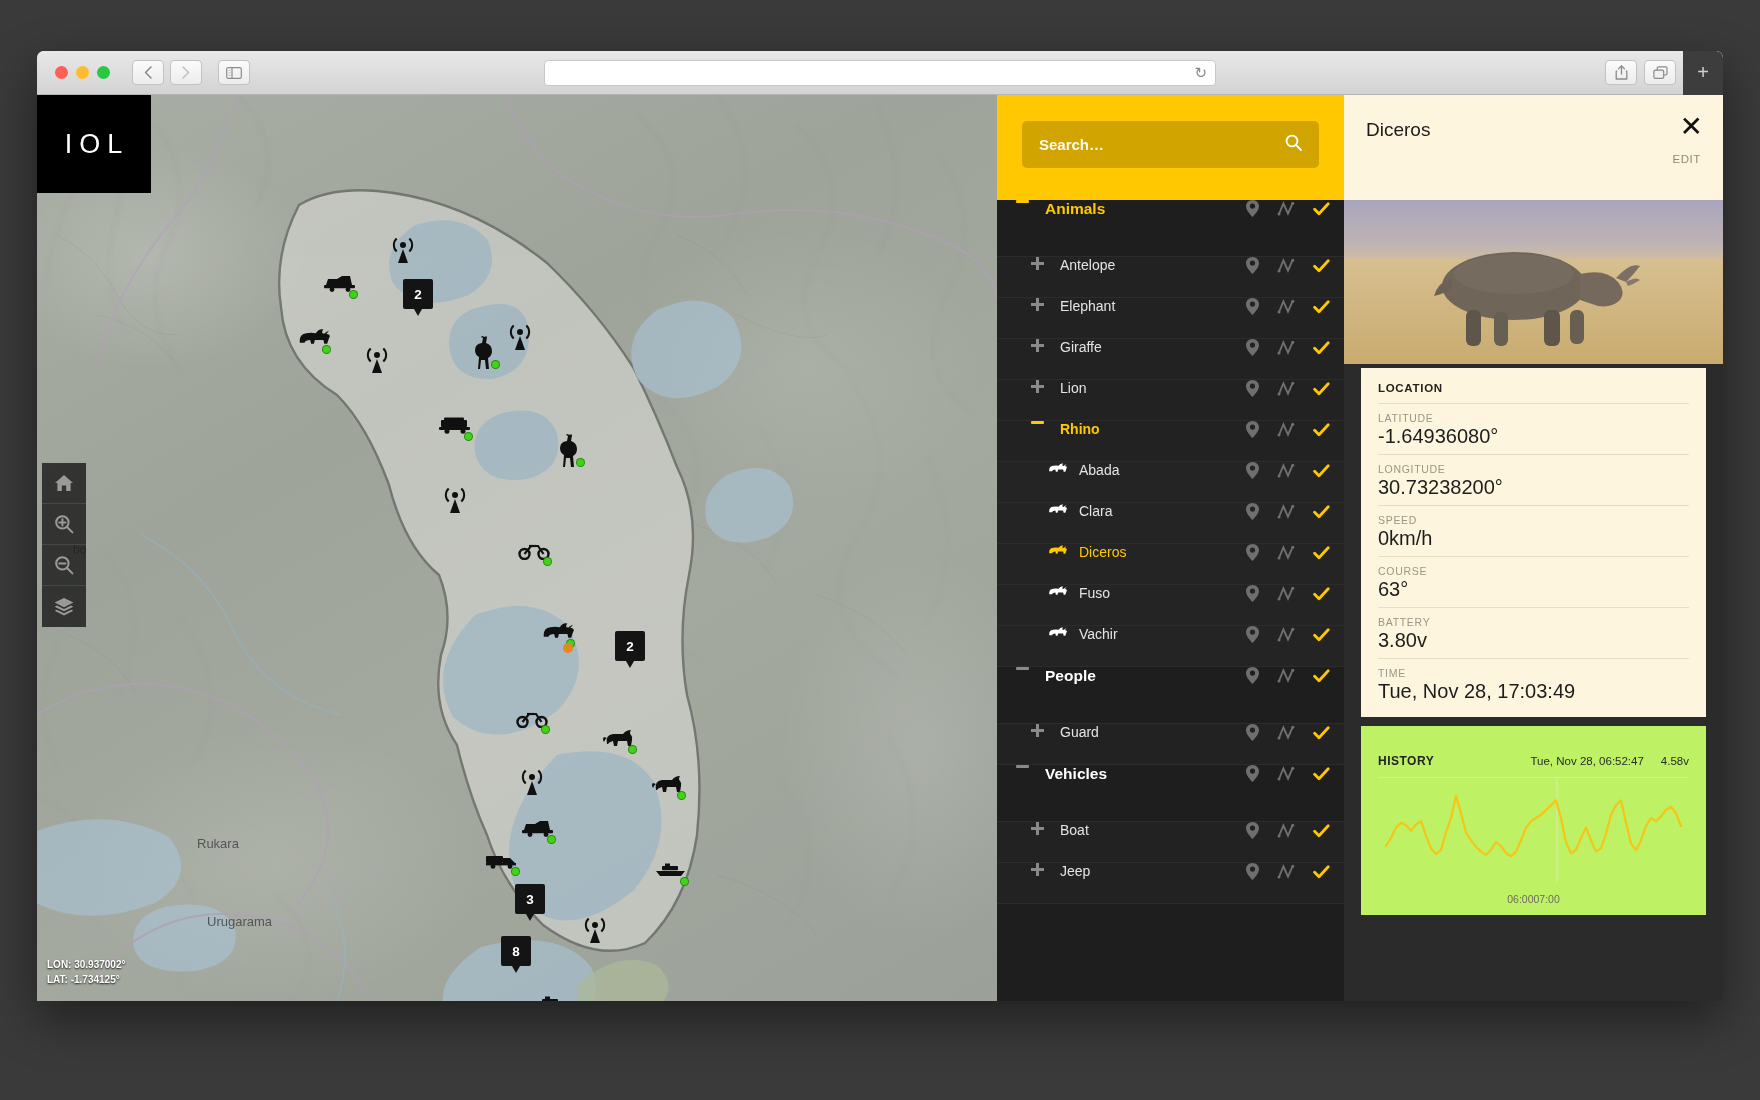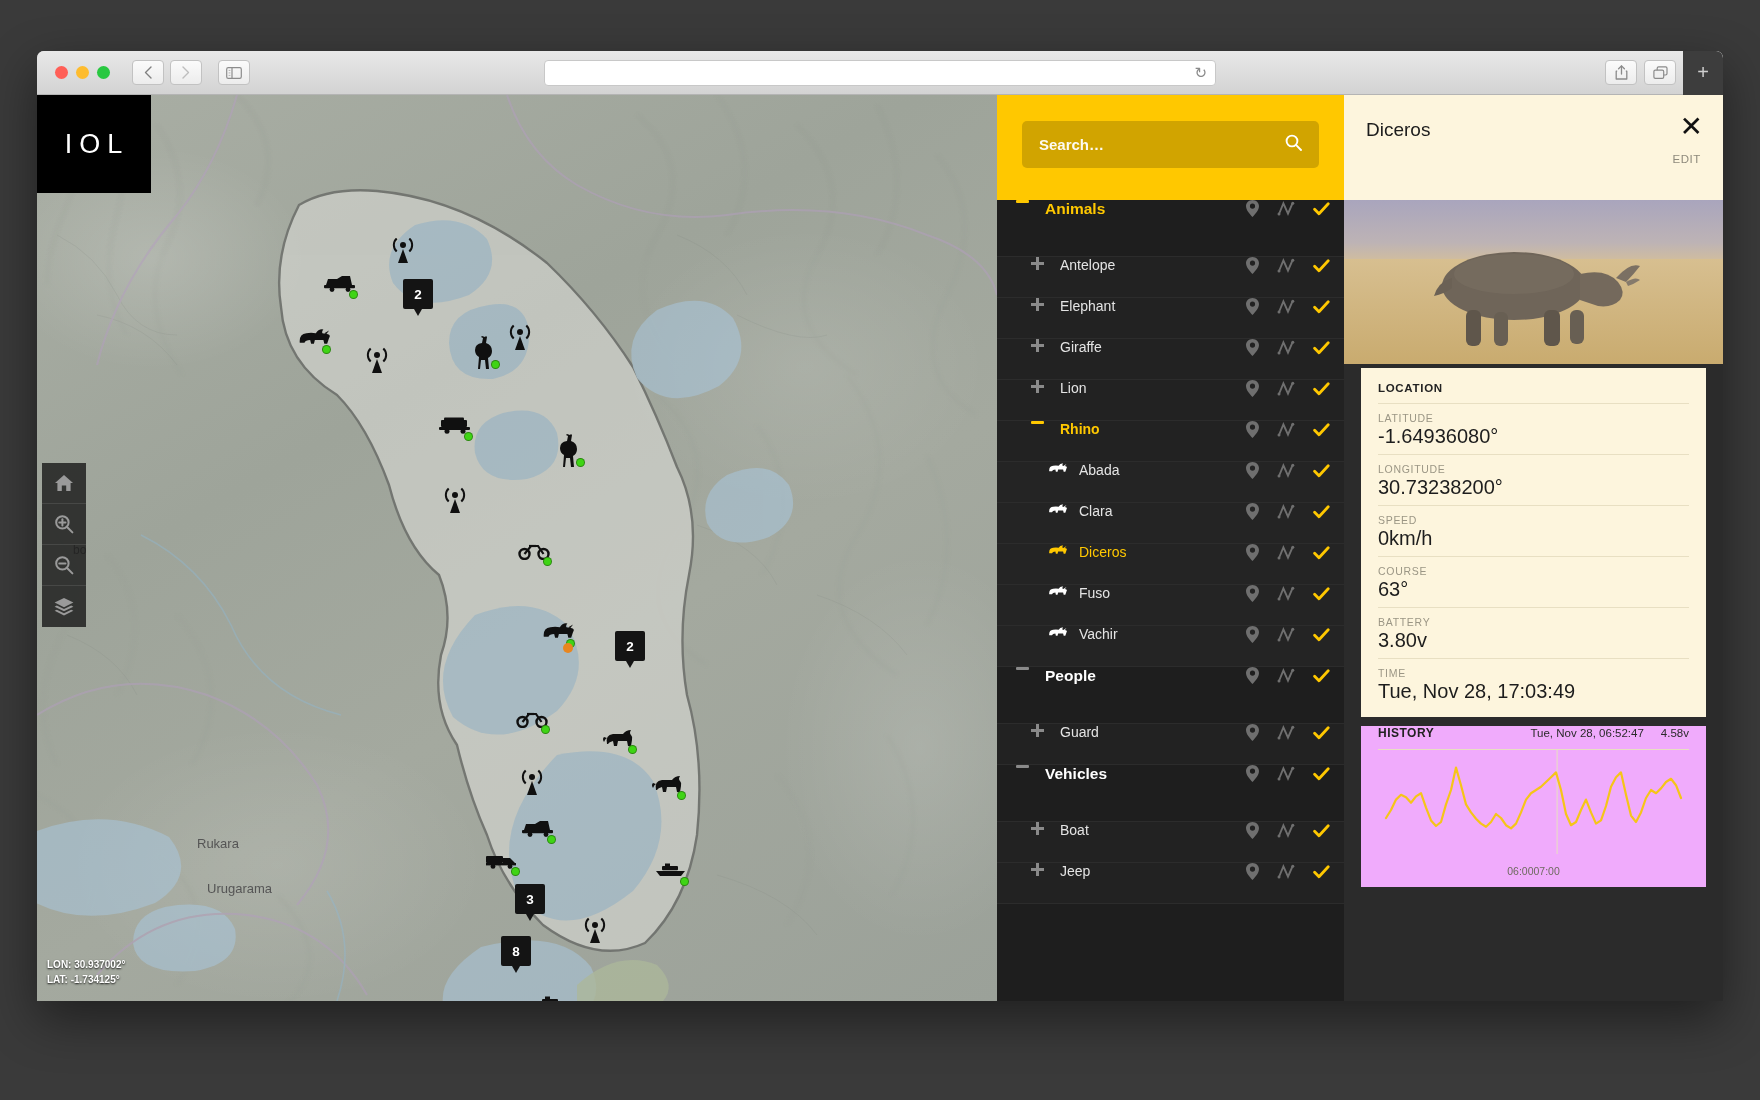--- a/index.html
+++ b/index.html
@@ -227,22 +227,22 @@
   .card-title {
     font-size: 11.5px; font-weight: 700; letter-spacing: .7px;
     color: #222; padding-bottom: 9px;
   }
   .field { border-top: 1px solid #e8dfc2; padding: 8px 0 6px 0; }
   .field-label {
     font-size: 10.5px; letter-spacing: .7px; color: #9b9685;
   }
   .field-value { font-size: 20px; color: #1d1d1d; margin-top: 1px; }
   .hist-card {
-    background: #f0abfc; margin: 9px 17px 0 17px;
-    padding: 0 17px 10px 17px;
+    background: #bef264; margin: 9px 17px 0 17px;
+    padding: 28px 17px 10px 17px;
   }
   .hist-head {
     display: flex; align-items: baseline; justify-content: space-between;
     padding-bottom: 9px;
   }
   .hist-title { font-size: 12px; font-weight: 700; letter-spacing: .5px; color: #222; }
   .hist-meta { font-size: 11.5px; color: #2a2a2a; display: flex; gap: 17px; }
   .hist-chart { border-top: 1px solid #e8dfc2; position: relative; height: 118px; }
   .hist-chart svg { display: block; }
   .hist-axis {
@@ -386,21 +386,21 @@
           <path d="M104 440 q60 30 90 90 q30 70 110 90"></path>
           <path d="M300 906 q20 -60 -10 -110"></path>
         </g>
 
         <path d="M540 890 q40 -36 80 -20 q20 20 6 36 l-86 0 Z" fill="#b7c79a" opacity=".8"></path>
       </svg>
 
       <div style="position:absolute;inset:0;z-index:5;">
         <div style="position:absolute;left:36px;top:448px;color:#5c5c5c;font-size:12px;">bo</div>
         <div style="position:absolute;left:160px;top:741px;color:#555;font-size:13px;">Rukara</div>
-        <div style="position:absolute;left:170px;top:786px;color:#555;font-size:13px;">Urugarama</div>
+        <div style="position:absolute;left:170px;top:819px;color:#555;font-size:13px;">Urugarama</div>
         <div style="position:absolute;left:82px;top:886px;color:#555;font-size:18px;margin-top:36px;">Muhazi</div>
 
       </div>
 
       <div class="logo">
         <span>IOL</span>
       </div>
 
       <div class="map-controls">
         <div class="mc-btn">

